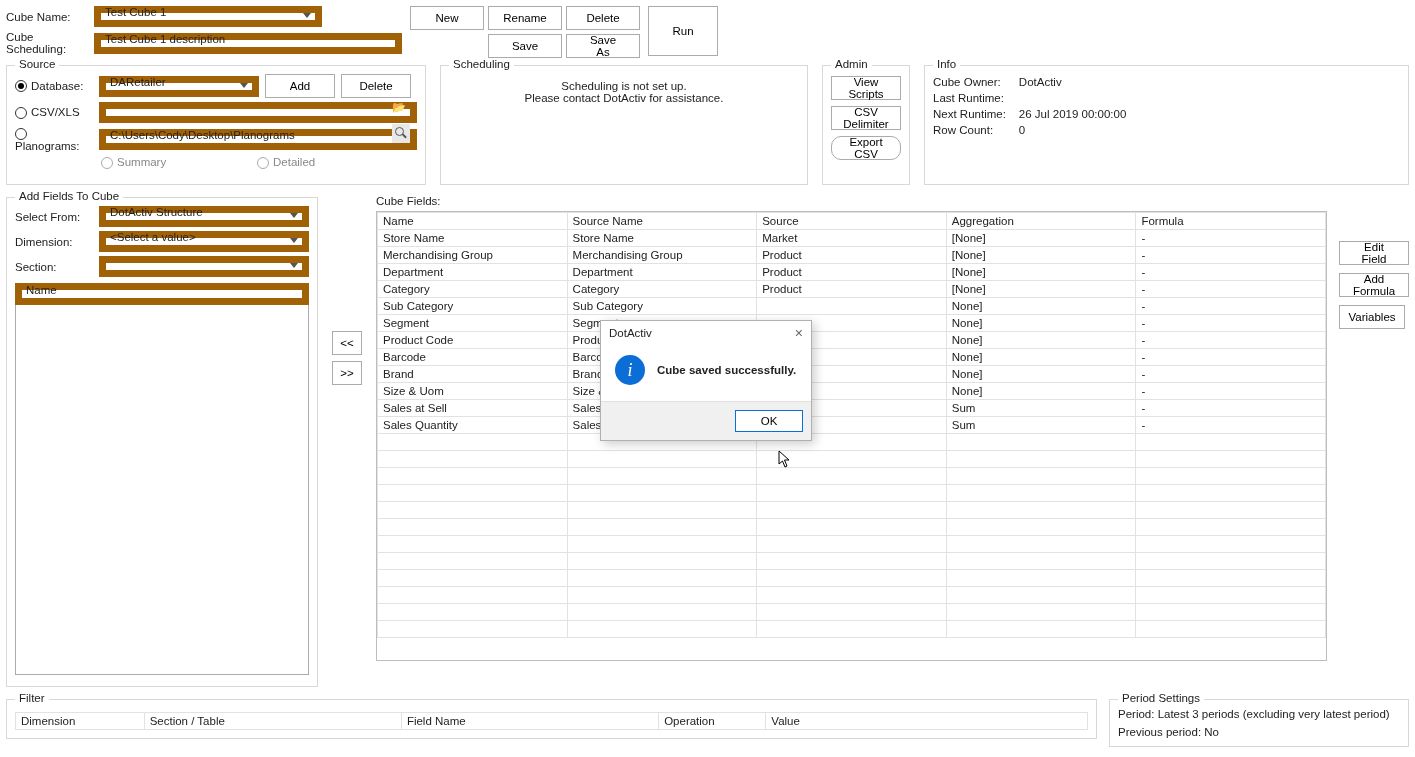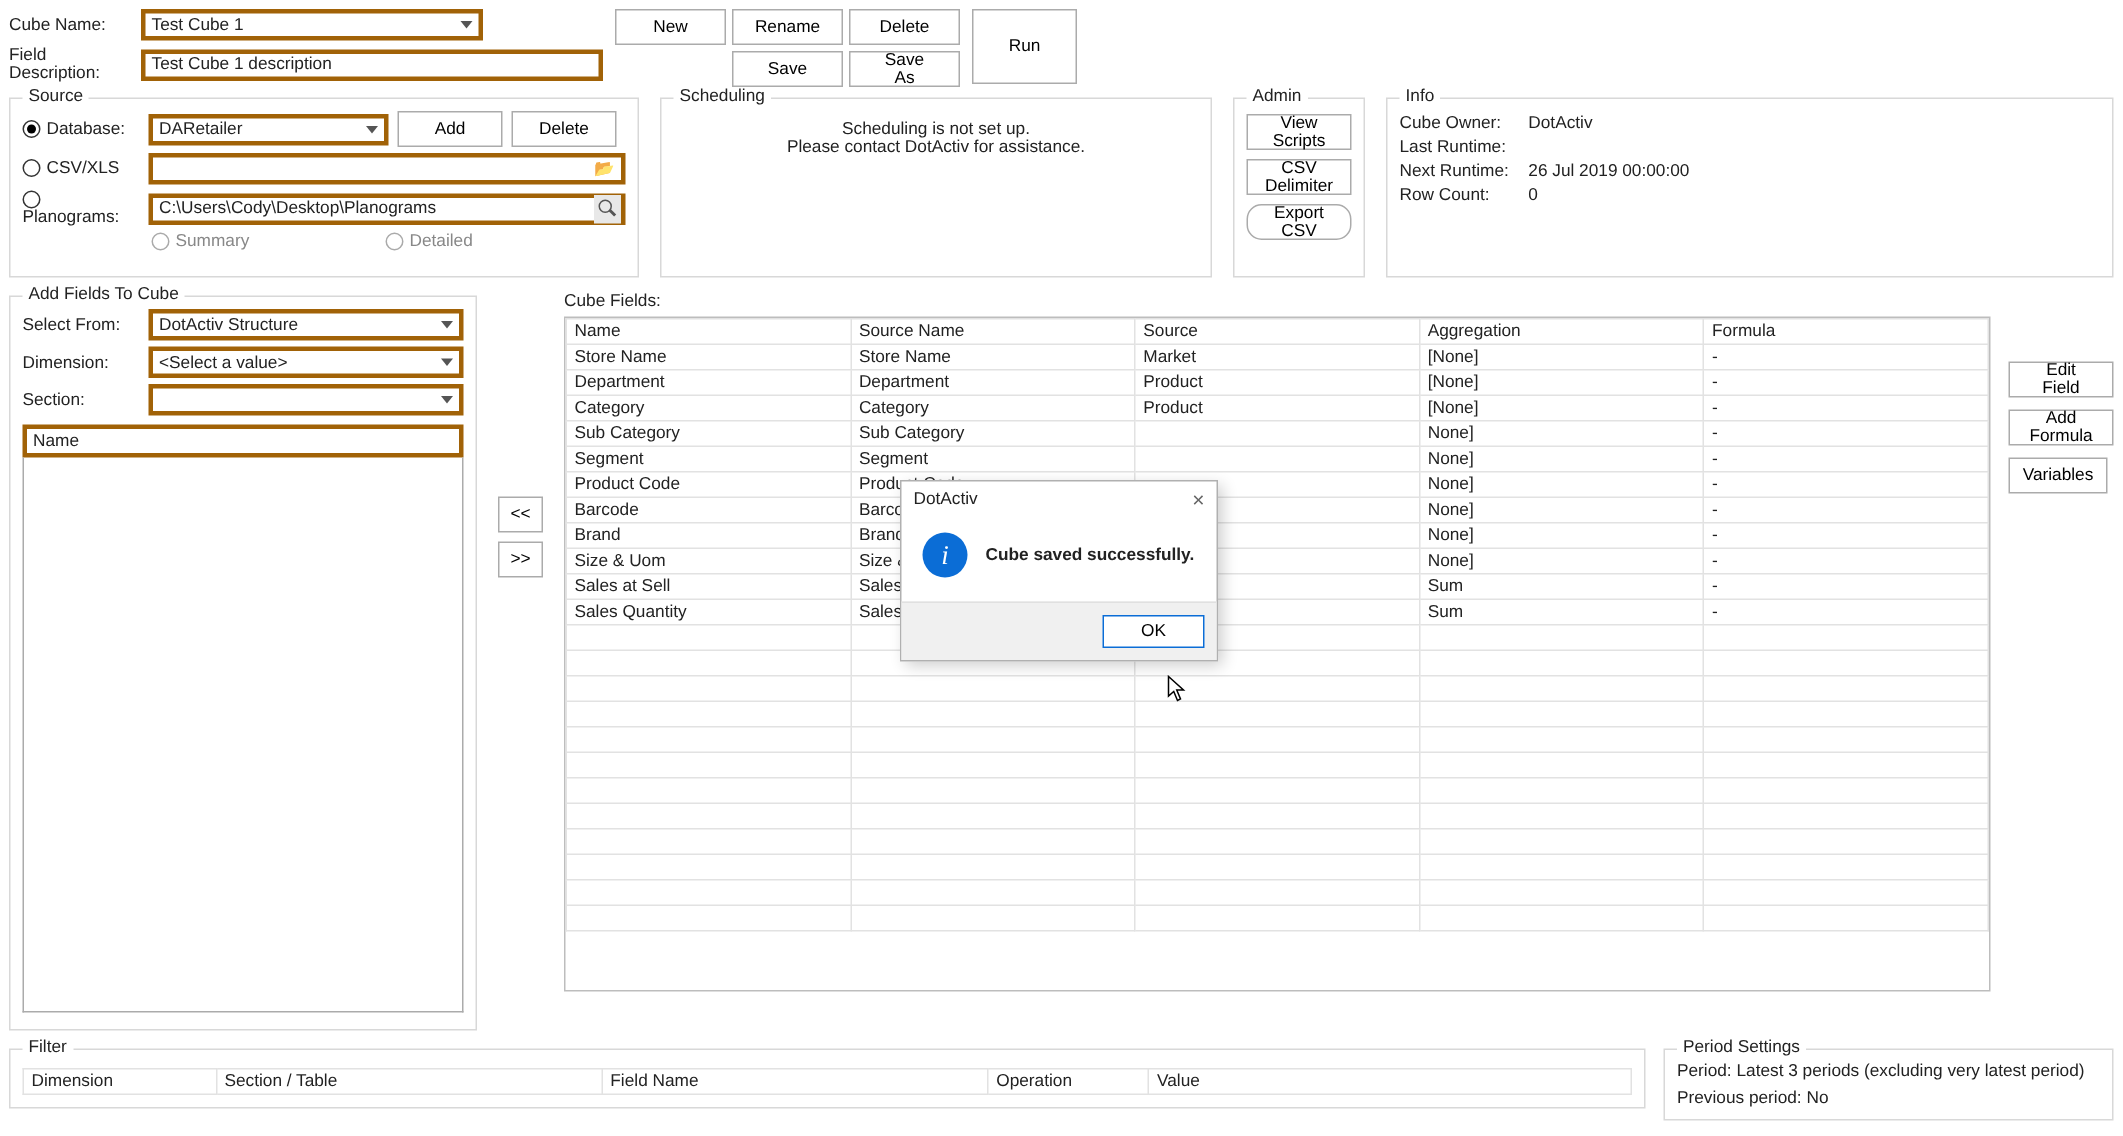--- a/index.html
+++ b/index.html
@@ -9,25 +9,25 @@
     font-family: "Segoe UI", Tahoma, sans-serif;
     font-size: 11.5px;
     color: #222;
     background: #fff;
     overflow-y: scroll;
     position: relative;
   }
   .row { display: flex; align-items: center; gap: 6px; margin-bottom: 4px; }
   .lbl { width: 82px; }
   .combo, .txtin {
-    border: 3px solid #a16207;
+    border: 7px solid #a16207;
     height: 21px;
     padding: 2px 4px;
     background: #fff;
-    display: flex; align-items: center; justify-content: space-between;
+    display: flex; align-items: flex-end; justify-content: space-between;
   }
   .combo .arrow, .tri-down {
     width: 0; height: 0;
     border-left: 4px solid transparent;
     border-right: 4px solid transparent;
     border-top: 5px solid #555;
     display: inline-block;
   }
   .btn {
     border: 1px solid #ababab;
@@ -107,21 +107,21 @@
 <div style="display:flex; gap:8px;">
   <div>
     <div class="row">
       <span class="lbl">Cube Name:</span>
       <div class="combo" style="width:228px;">
         <span>Test Cube 1</span>
         <span class="tri-down"></span>
       </div>
     </div>
     <div class="row">
-      <span class="lbl">Field Description:</span>
+      <span class="lbl">Cube Scheduling:</span>
       <div class="txtin" style="width:308px;">
         <span>Test Cube 1 description</span>
       </div>
     </div>
   </div>
   <div style="display:grid; grid-template-columns:repeat(3,74px); grid-template-rows:24px 24px; gap:4px;">
     <button class="btn">New</button>
     <button class="btn">Rename</button>
     <button class="btn">Delete</button>
     <span></span>
@@ -259,20 +259,27 @@
             </thead>
           <tbody id="cube-fields-body">
               <tr>
                 <td>Store Name</td>
                 <td>Store Name</td>
                 <td>Market</td>
                 <td>[None]</td>
                 <td>-</td>
               </tr>
               <tr>
+                <td>Merchandising Group</td>
+                <td>Merchandising Group</td>
+                <td>Product</td>
+                <td>[None]</td>
+                <td>-</td>
+              </tr>
+              <tr>
                 <td>Department</td>
                 <td>Department</td>
                 <td>Product</td>
                 <td>[None]</td>
                 <td>-</td>
               </tr>
               <tr>
                 <td>Category</td>
                 <td>Category</td>
                 <td>Product</td>

